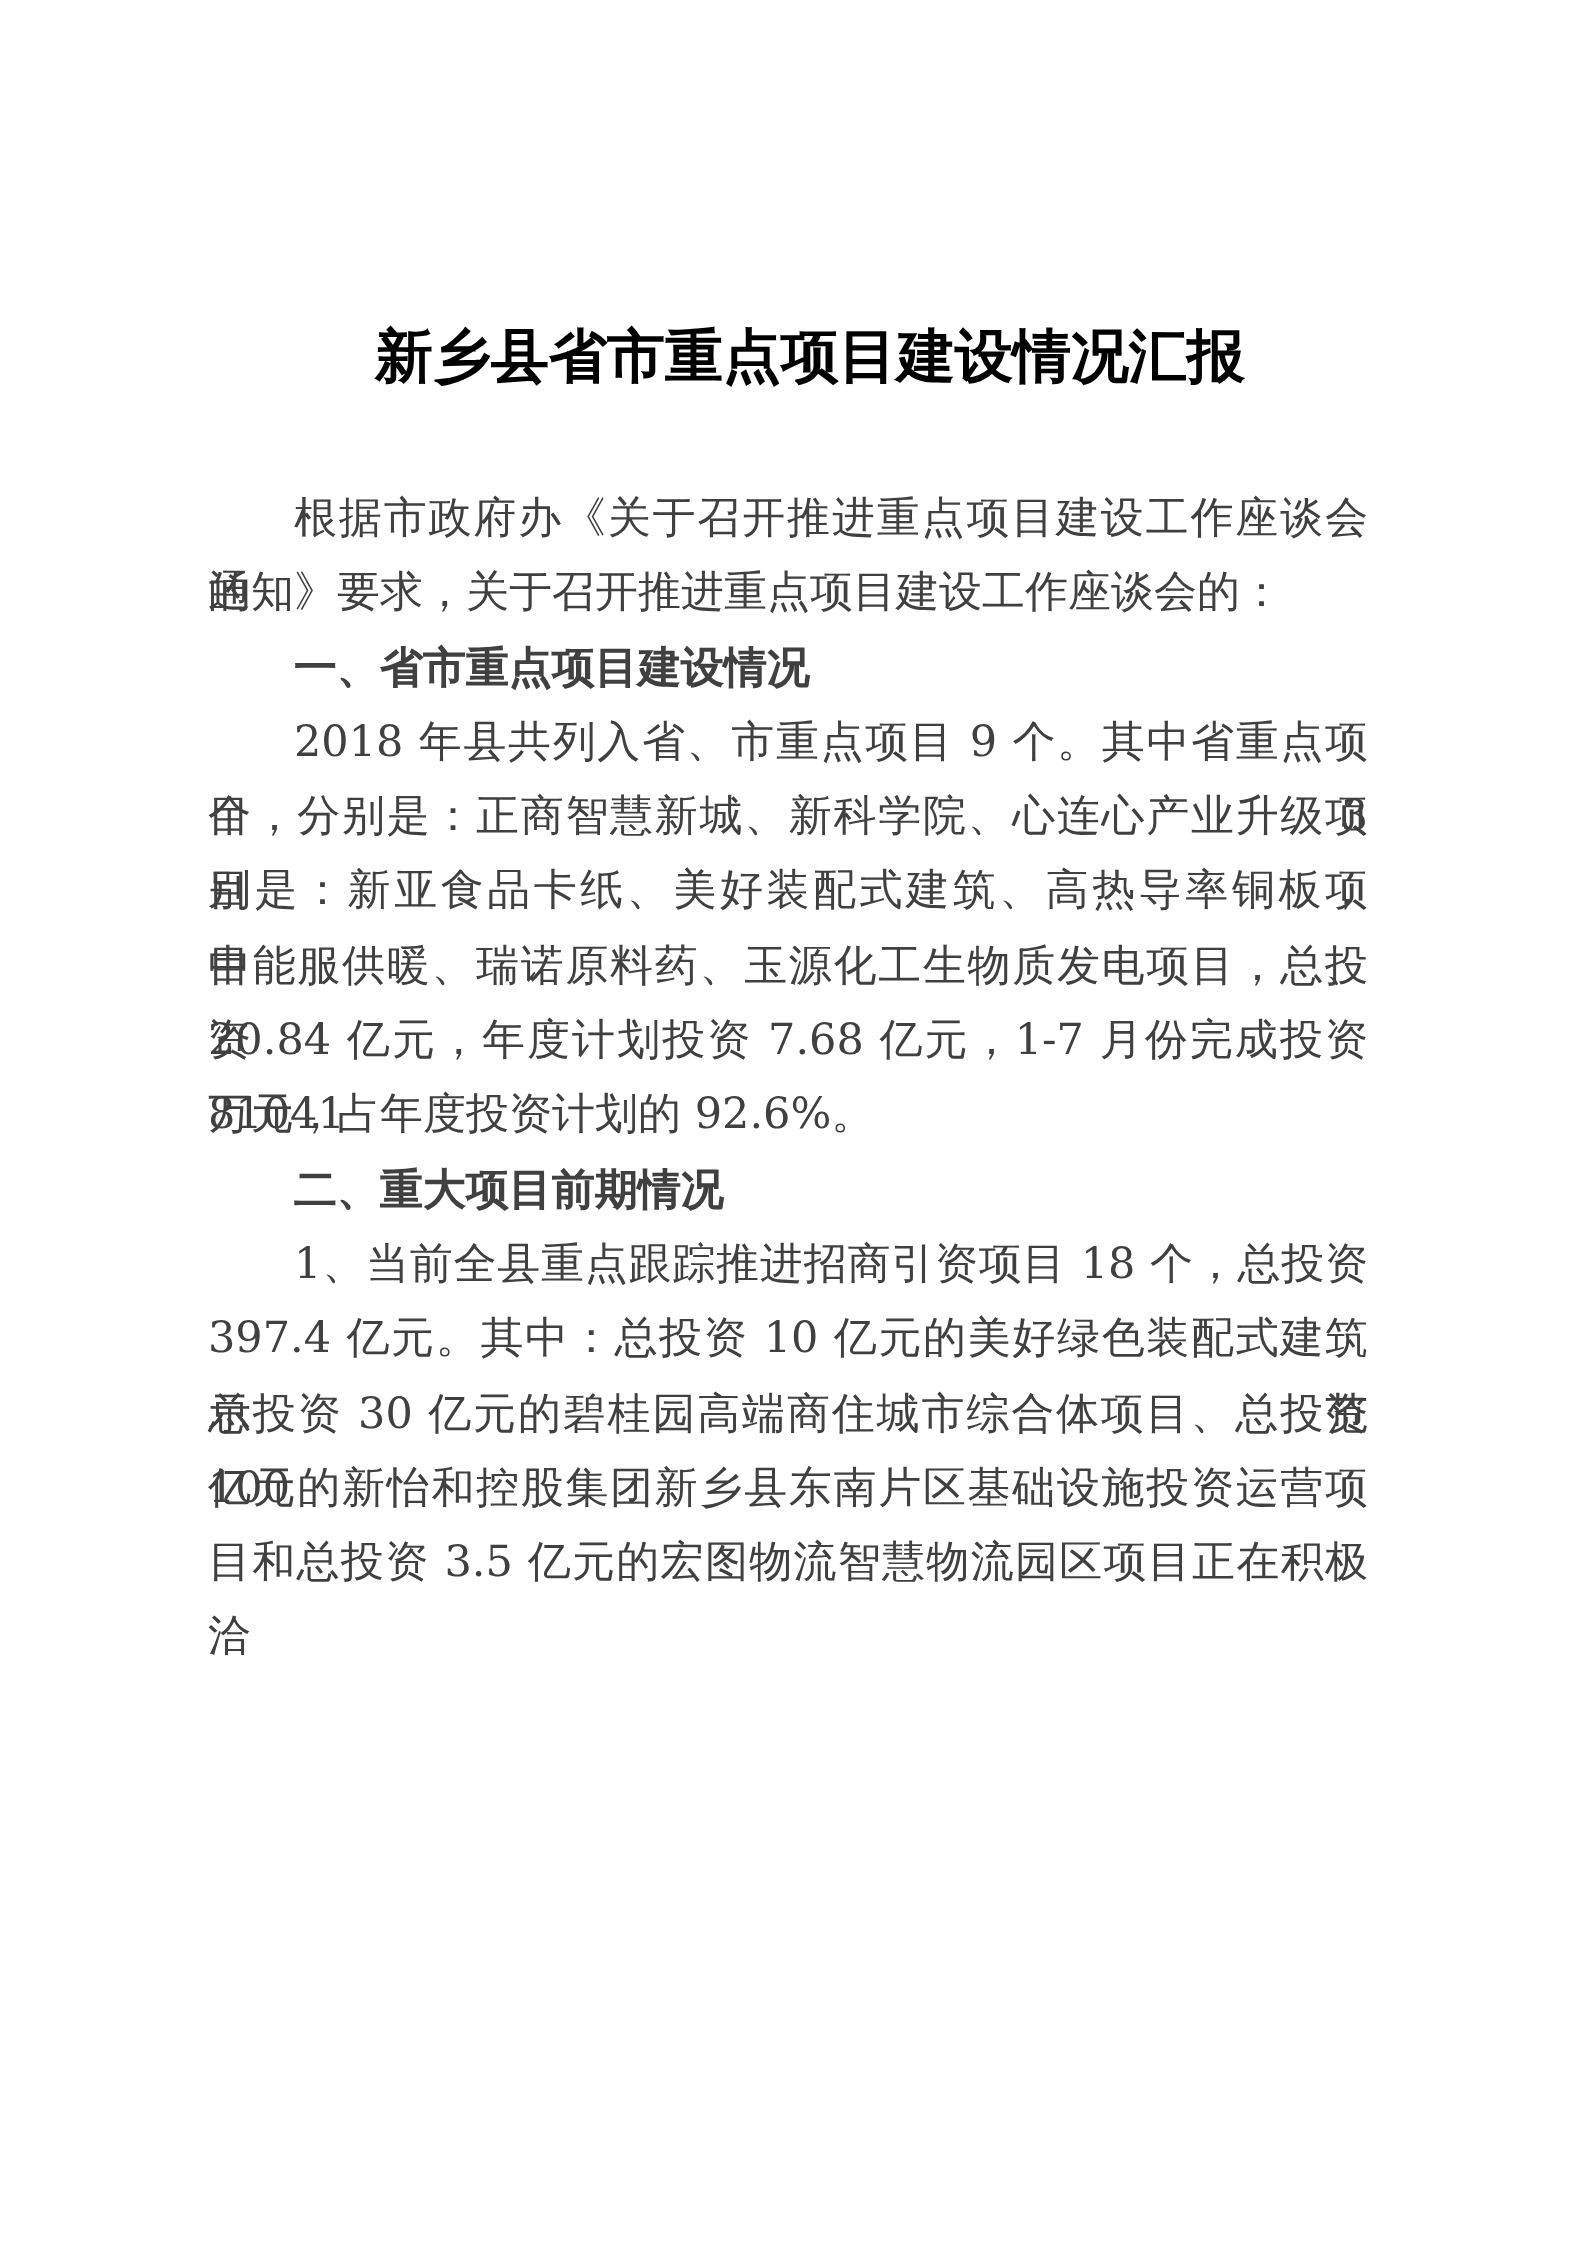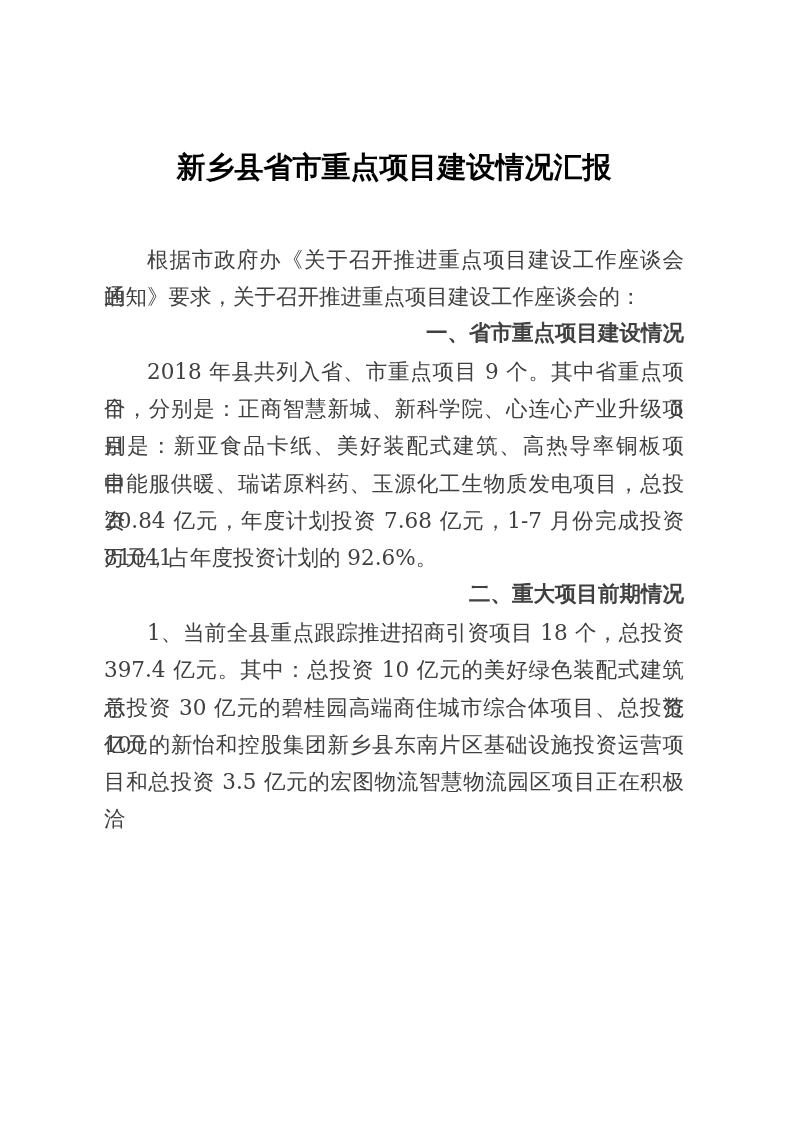--- a/index.html
+++ b/index.html
@@ -13,21 +13,21 @@
     height: 1122px;
     background: #ffffff;
     overflow: hidden;
     color: #000000;
   }
   .doc-title {
     position: absolute;
     top: 148px;
     left: 104px;
     width: 580px;
-    margin: 0;
+    margin: 11px;
     text-align: center;
     font-family: "DejaVu Serif", "Liberation Serif", serif;
     font-size: 29px;
     font-weight: 700;
     line-height: 38px;
     white-space: nowrap;
   }
   .doc-lines {
     position: absolute;
     top: 241px;
@@ -44,24 +44,23 @@
   }
   .line.justify {
     white-space: normal;
     text-align: justify;
     text-align-last: justify;
   }
   .line.indent {
     text-indent: 43px;
   }
   .line.heading {
-    font-family: Liberation Mono, monospace;
+    font-family: Liberation Sans, sans-serif;
     font-weight: 700;
     font-size: 21.5px;
-    text-align: right;
   }
 </style>
 </head>
 <body>
 
 <div class="page">
   <h1 class="doc-title">新乡县省市重点项目建设情况汇报</h1>
   <div class="doc-lines" id="doc-lines">
       <div class="line indent justify">根据市政府办《关于召开推进重点项目建设工作座谈会的</div>
       <div class="line">通知》要求，关于召开推进重点项目建设工作座谈会的：</div>

